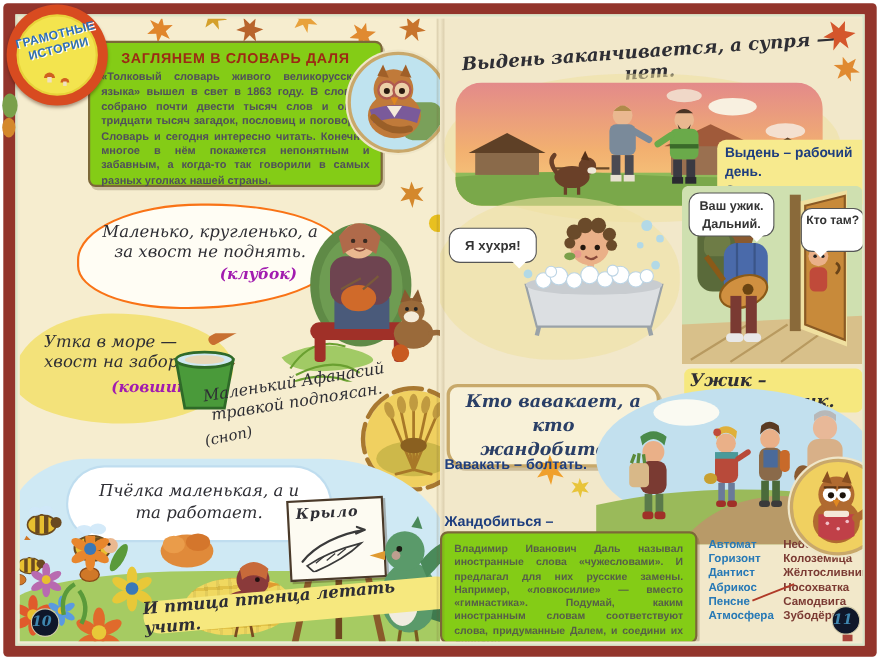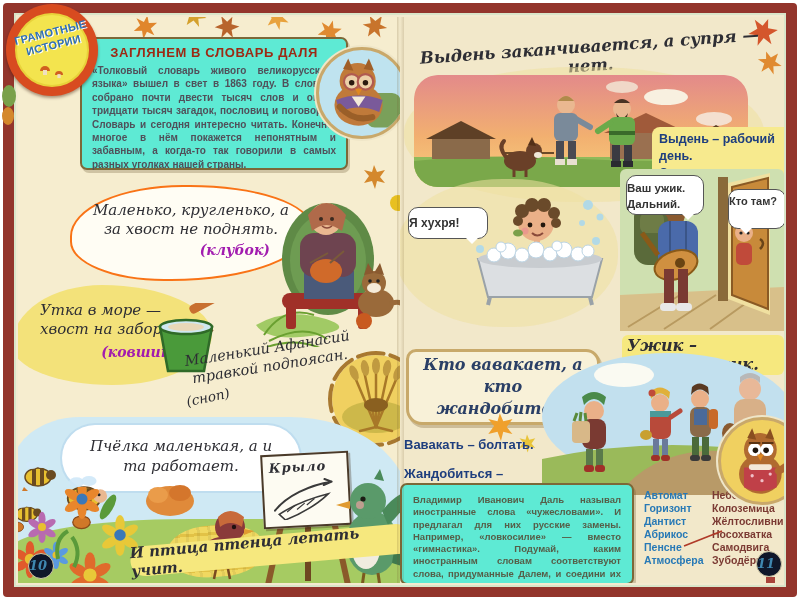--- a/index.html
+++ b/index.html
@@ -24,32 +24,32 @@
   .badge .ring { position:absolute; inset:0; border-radius:50%; background:#d84b20; box-shadow:0 2px 3px rgba(60,20,0,.4); }
   .badge .inner { position:absolute; inset:9px; border-radius:50%; background:#f3e44e; border:2px solid #e8d23a; }
   .badge .txt { position:absolute; left:6px; top:22px; width:80px; text-align:center; transform:rotate(-14deg);
                 color:#2f6fb8; font-weight:800; font-size:11px; line-height:13px; letter-spacing:.3px;
                 text-shadow:1px 1px 0 #fff; }
   .mushroom { position:absolute; width:10px; height:9px; }
   .mushroom .cap { position:absolute; left:0; top:0; width:10px; height:5px; border-radius:5px 5px 0 0; background:#d06020; }
   .mushroom .stem { position:absolute; left:3px; top:4px; width:4px; height:5px; background:#f0e0c0; }
 
   
-  .parchment { background:#5eead4; border:2px solid #7c6838; border-radius:7px;
+  .parchment { background:#84cc16; border:2px solid #7c6838; border-radius:7px;
                box-shadow:2px 3px 0 rgba(90,70,30,.25); }
   .intro { left:62px; top:20px; width:268px; height:133px; padding:6px 10px 4px 10px; }
   .intro h1 { font-size:13px; font-weight:800; letter-spacing:.6px; color:#9c2a14; text-align:center; margin-bottom:4px; }
   .intro p { font-size:10px; line-height:13.4px; font-weight:700; color:#50505a; text-align:justify; }
 
   .circle-ill { border-radius:50%; overflow:hidden; border:3px solid #c9a86a; box-shadow:0 0 0 2px #efe6c8; }
 
   
   .blob-white { background:#fffdf4; border:2px solid #f97316; border-radius:48% 52% 60% 40% / 55% 45% 58% 42%; }
   .cloud { background:#ffffff; border-radius:36px; box-shadow:0 0 0 2px rgba(160,200,230,.35); }
-  .bubble { background:#fff; border:1.5px solid #555; border-radius:10px; text-align:left;
+  .bubble { background:#fff; border:1.5px solid #555; border-radius:10px; text-align:center;
             font-weight:700; color:#333; }
   .bubble::after { content:""; position:absolute; width:0; height:0; border:7px solid transparent; }
   .tail-br::after { border-top-color:#fff; right:8px; bottom:-13px; }
   .tail-bl::after { border-top-color:#fff; left:10px; bottom:-13px; }
 
   .yellow-band { background:#f6e87e; border-radius:16px; }
   .hl-yellow { background:#f6e87e; border-radius:6px; padding:1px 5px; }
 
   .pagenum { width:26px; height:26px; border-radius:50%; background:#0f172a; border:1px solid #cfc9a8;
              color:#3f87b0; font-family:"DejaVu Serif",serif; font-style:italic; font-weight:700;
@@ -558,21 +558,21 @@
         <path d="M212 30 q10 -10 20 0 l0 -6 q-10 -8 -20 0 Z" fill="#b8b8b8"></path>
         <rect x="206" y="46" width="32" height="44" rx="10" fill="#d8b088"></rect>
         <path d="M206 88 h32 l4 26 h-40 Z" fill="#5a7a4a"></path>
         <path d="M210 92 v20 M218 90 v24 M226 90 v24 M234 92 v20" stroke="#47663c" stroke-width="2"></path>
         <ellipse cx="202" cy="80" rx="8" ry="10" fill="#8a5a30"></ellipse>
         <rect x="212" y="114" width="8" height="14" fill="#7a6a5a"></rect>
           <rect x="226" y="114" width="8" height="14" fill="#7a6a5a"></rect>
       </g>
     </svg>
 
-    <div class="abs capblue" style="left:4px; top:420px; font-size:13px;">Вавакать – болтать.</div>
+    <div class="abs capblue" style="left:4px; top:397px; font-size:13px;">Вавакать – болтать.</div>
     <div class="abs capblue" style="left:4px; top:446px; width:168px; font-size:13px; line-height:21px;">Жандобиться – заботиться, опекать.</div>
 
     <div class="abs parchment" style="left:0px; top:466px; width:234px; height:102px; padding:9px 11px;">
       <p style="font-size:9.5px; line-height:12.3px; font-weight:700; color:#565e48; text-align:justify;">Владимир Иванович Даль называл иностранные слова «чужесловами». И предлагал для них русские замены. Например, «ловкосилие» — вместо «гимнастика». Подумай, каким иностранным словам соответствуют слова, придуманные Далем, и соедини их линиями.</p>
     </div>
 
     <div class="abs word-col col-foreign" style="left:244px; top:472px;">
       <div>Автомат</div>
       <div>Горизонт</div>
       <div>Дантист</div>

